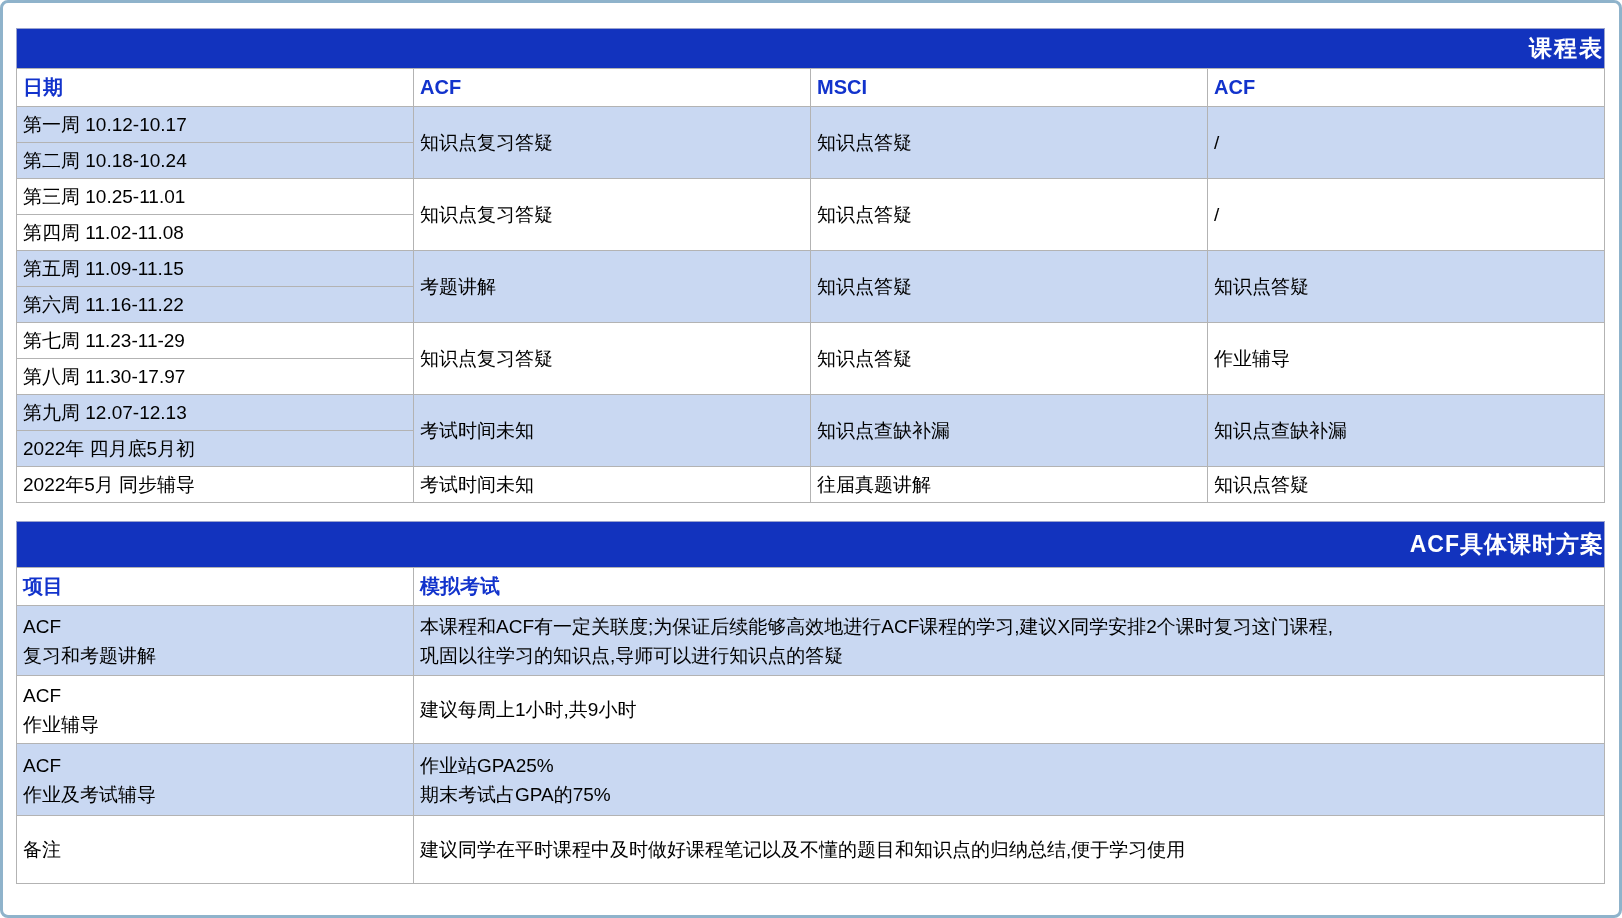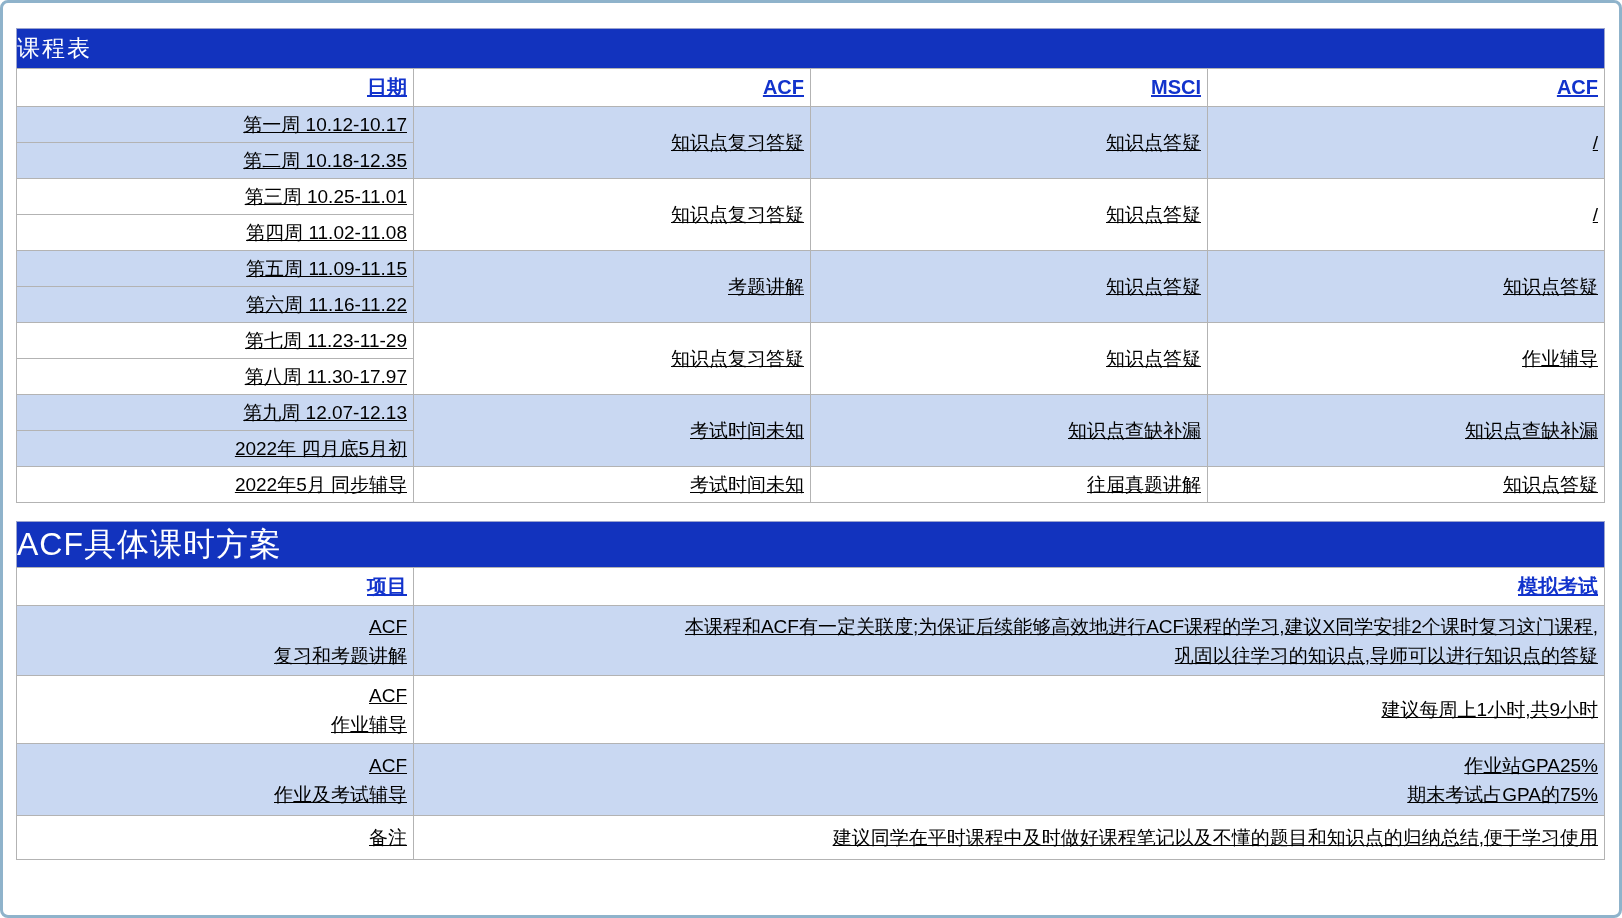--- a/index.html
+++ b/index.html
@@ -18,45 +18,45 @@
   }
   .content { padding:25px 14px 0 13px; }
 
   .table-title {
     height:40px;
     background:#1233be;
     border:1px solid #9aa3cf;
     border-bottom:none;
     color:#ffffff;
     font-size:23px;
-    font-weight:normal;
-    display:flex; align-items:center; justify-content:flex-start;
+    font-weight:bold;
+    display:flex; align-items:center; justify-content:flex-end;
     letter-spacing:2px;
   }
-  .table-title.second { margin-top:18px; height:46px; font-size:32px; letter-spacing:1px; }
+  .table-title.second { margin-top:18px; height:46px; font-size:23px; letter-spacing:1px; }
 
   table { width:100%; border-collapse:collapse; table-layout:fixed; }
   th, td {
     border:1px solid #b3b3b3;
-    text-align:right; vertical-align:middle;
-    font-size:19px; background:#ffffff; padding:0 6px;text-decoration:underline;
+    text-align:left; vertical-align:middle;
+    font-size:19px; background:#ffffff; padding:0 6px;
   }
   thead th {
     color:#1233cc; font-weight:bold; font-size:20px; height:38px;
   }
   .sched td { height:36px; }
   tr.shaded td { background:#c9d8f2; }
 
   .plan col.c1 { width:25%; }
   .plan col.c2 { width:75%; }
   .plan td { line-height:29px; }
   tr.r1 td { height:70px; }
   tr.r2 td { height:68px; }
   tr.r3 td { height:72px; }
-  tr.r4 td { height:44px; }
+  tr.r4 td { height:68px; }
 </style>
 </head>
 <body>
 
 <div class="canvas">
   <div class="content">
 
     <div class="table-title">
         <span>课程表</span>
       </div>
@@ -78,21 +78,21 @@
       </thead>
       <tbody>
 
         <tr class="shaded">
           <td>第一周 10.12-10.17</td>
           <td rowspan="2">知识点复习答疑</td>
           <td rowspan="2">知识点答疑</td>
           <td rowspan="2">/</td>
         </tr>
         <tr class="shaded">
-          <td>第二周 10.18-12.35</td>
+          <td>第二周 10.18-10.24</td>
         </tr>
 
         <tr>
           <td>第三周 10.25-11.01</td>
           <td rowspan="2">知识点复习答疑</td>
           <td rowspan="2">知识点答疑</td>
           <td rowspan="2">/</td>
         </tr>
         <tr>
           <td>第四周 11.02-11.08</td>

